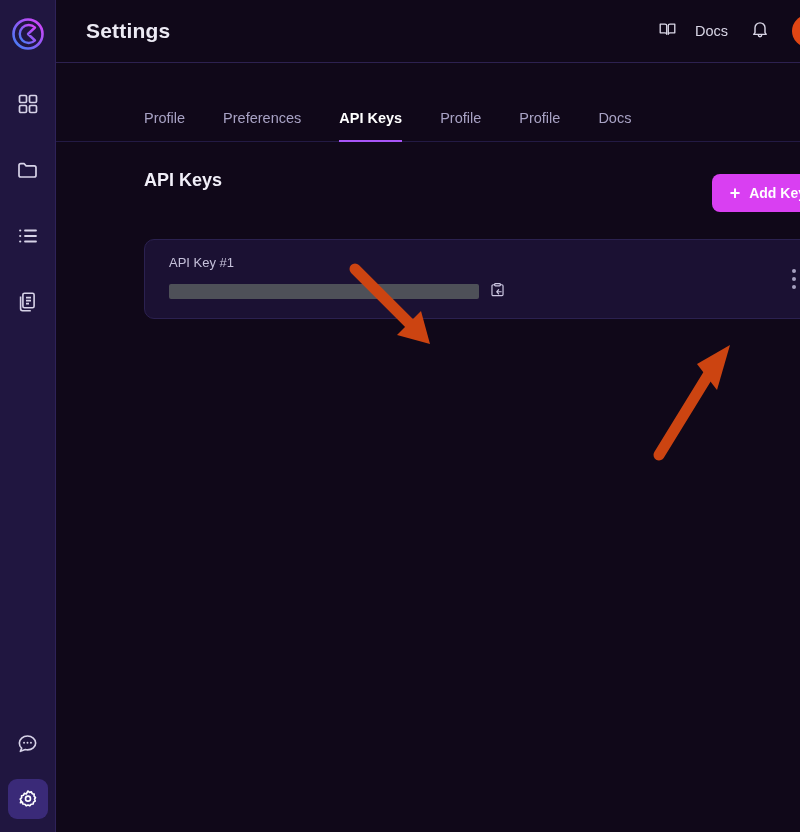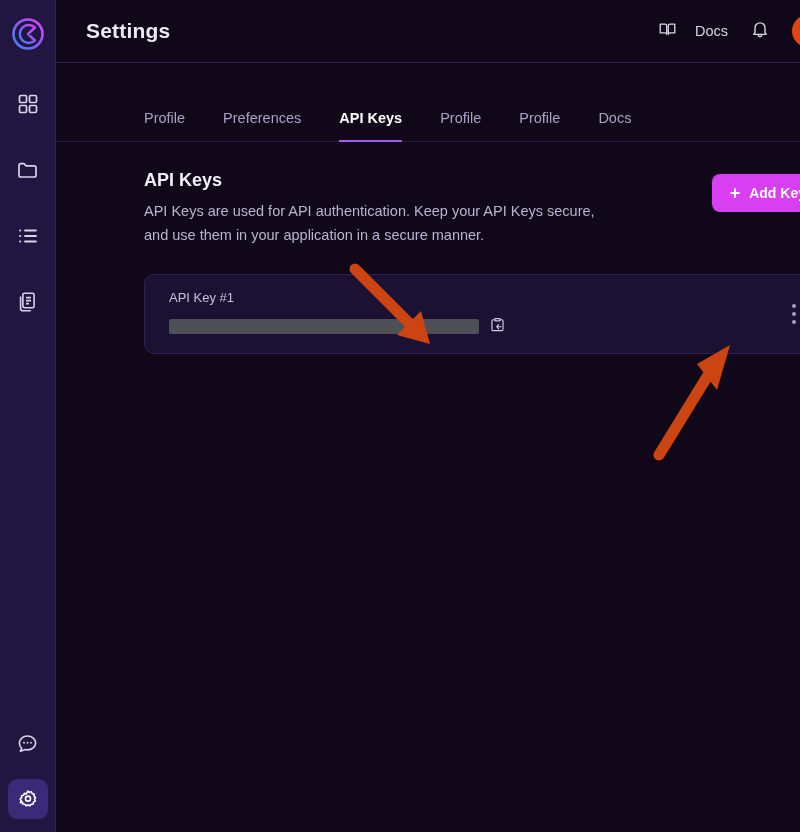--- a/index.html
+++ b/index.html
@@ -231,21 +231,20 @@
       <div class="tab">Profile</div>
       <div class="tab">Profile</div>
       <div class="tab">Docs</div>
     </div>
 
     <div class="content">
 
       <div class="sec-head">
         <div>
           <div class="sec-title">API Keys</div>
-          <div class="sec-desc">API Keys are used for API authentication. Keep your API Keys secure, and use them in your application in a secure manner.</div>
         </div>
         <button class="add-key-btn">
           <span class="plus">+</span>
           <span>Add Key</span>
         </button>
       </div>
 
       <div class="key-card">
         <div class="key-label">API Key #1</div>
         <div class="key-row">

